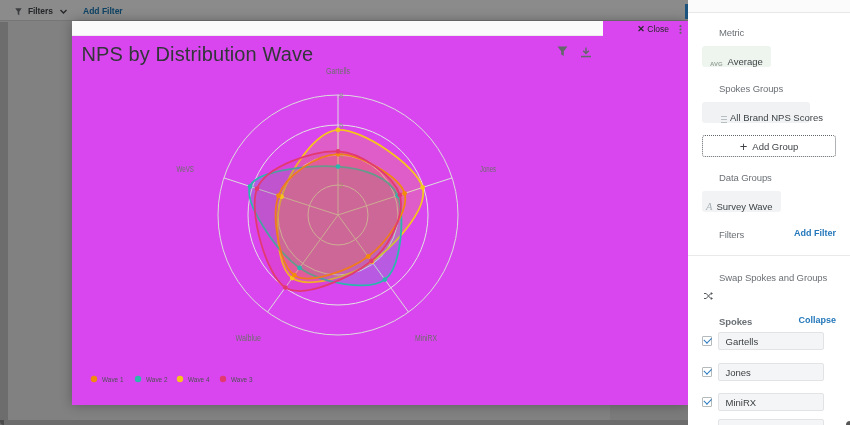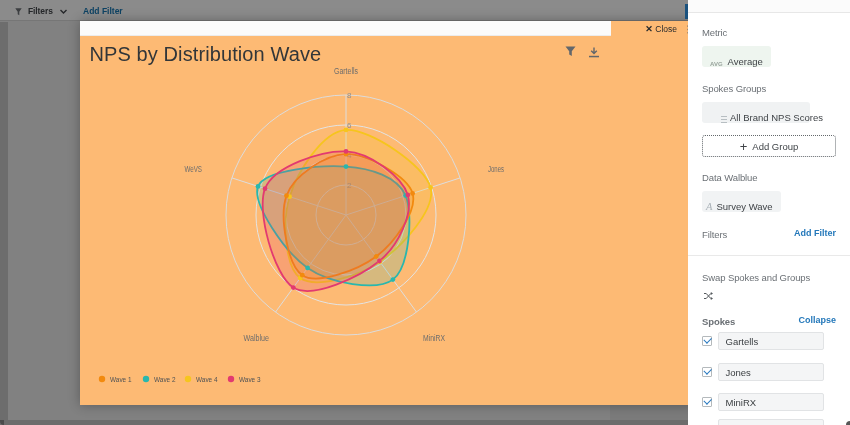--- a/index.html
+++ b/index.html
@@ -15,21 +15,21 @@
 #basecard { left:610px; top:22px; width:78px; height:403px; background:#e2e2e2; }
 #basefoot { left:0; top:420px; width:688px; height:5px; background:#c6c6c6; }
 #overlay { left:0; top:0; width:688px; height:425px; background:rgba(0,0,0,0.455); z-index:5; }
 
 .tb-funnel { left:15px; top:7.5px; }
 .tb-filters { left:28px; top:5.5px; font-size:8.5px; font-weight:700; color:#45494d; letter-spacing:-0.1px; }
 .tb-caret { left:58px; top:5px; font-size:9px; color:#45494d; }
 .tb-addfilter { left:83px; top:5.5px; font-size:8.5px; font-weight:700; color:#1879b6; }
 
 
-#modal { left:80px; top:21px; width:616px; height:384px; background:#fdba74; z-index:10; box-shadow:0 0 11px rgba(0,0,0,0.3); }
+#modal { left:72px; top:21px; width:616px; height:384px; background:#d946ef; z-index:10; box-shadow:0 0 11px rgba(0,0,0,0.3); }
 #modalhead { left:0; top:0; width:531px; height:15px; background:#fbfbfb;
   border-bottom:1px solid #ececec; }
 #closerow { right:19px; top:3px; font-size:8.5px; font-weight:400; color:#27292b; }
 #dots3 { right:6px; top:4px; }
 #mtitle { left:9.5px; top:22px; font-size:20px; color:#323639; letter-spacing:0.1px; }
 </style>
 </head>
 <body>
 <div id="stage">
 
@@ -133,21 +133,21 @@
       <span class="chipicon" style="font-size:6px;color:#98a39c;font-weight:700;">AVG</span>Average</div>
 
     <div class="abs slabel" style="top:83px;">Spokes Groups</div>
     <div class="abs chip" style="top:102px;width:108px;background:#f0f2f3;padding:0 19px;">
       <span style="width:6px;height:7px;margin-right:3px;flex:none;background:repeating-linear-gradient(to bottom,#b7bec2 0,#b7bec2 1px,transparent 1px,transparent 3px);"></span>All Brand NPS Scores</div>
 
     <div class="abs" style="left:14px;top:135px;width:134px;height:22px;border:1px dotted #63686c;border-radius:3px;
       display:flex;align-items:center;justify-content:center;font-size:9.5px;color:#3f4347;">
       <span style="font-size:13px;margin-right:5px;">+</span>Add Group</div>
 
-    <div class="abs slabel" style="top:172px;">Data Walblue</div>
+    <div class="abs slabel" style="top:172px;">Data Groups</div>
     <div class="abs chip" style="top:191px;width:79px;background:#f1f3f4;padding:0 4px;">
       <span class="chipicon" style="font-style:italic;font-family:'Liberation Serif',serif;font-size:10.5px;color:#aab2b8;margin-right:4px;">A</span>Survey Wave</div>
 
     <div class="abs slabel" style="top:229px;">Filters</div>
     <div class="abs bluelink" style="top:228px;right:14px;">Add Filter</div>
 
     <div class="abs" style="left:0;top:255px;width:162px;height:1px;background:#e9e9e9;"></div>
 
     <div class="abs slabel" style="top:272px;">Swap Spokes and Groups</div>
     <svg class="abs" style="left:16px;top:292px;" width="9" height="8" viewBox="0 0 9 8">
@@ -175,21 +175,21 @@
         <span class="cbbox">MiniRX</span>
       </div>
     <div class="abs cbrow" style="top:419px;">
         <span class="cb" style="visibility:hidden;"></span>
         <span class="cbbox">&nbsp;</span>
       </div>
   </div>
   <div class="abs" style="left:846px;top:421px;width:4px;height:4px;background:#575757;border-top-left-radius:5px;z-index:11;"></div>
 </div>
 <style>
-.slabel { left:14px; font-size:9.5px; color:#6b7075; letter-spacing:-0.1px; }
+.slabel { left:31px; font-size:9.5px; color:#6b7075; letter-spacing:-0.1px; }
 .bluelink { font-size:9px; font-weight:700; color:#2478ba; }
 .chip { left:14px; height:21px; border-radius:3px; display:flex; align-items:flex-end;
   padding:0 8px; font-size:9.5px; color:#3f4347; white-space:nowrap; }
 .chipicon { margin-right:5px; }
 .cbrow { left:14px; display:flex; align-items:center; }
 .cb { width:9.5px; height:9.5px; border:1px solid #b4b9bc; border-radius:1px; margin-right:6px;
   position:relative; background:#fff; flex:none; }
 .cb::after { content:""; position:absolute; left:1.2px; top:-0.3px; width:6px; height:3.5px;
   border-left:1.8px solid #2b7ac0; border-bottom:1.8px solid #2b7ac0; transform:rotate(-45deg); }
 .cbbox { width:106px; height:18px; background:#f4f5f6; border:1px solid #e1e3e5; border-radius:2px;

